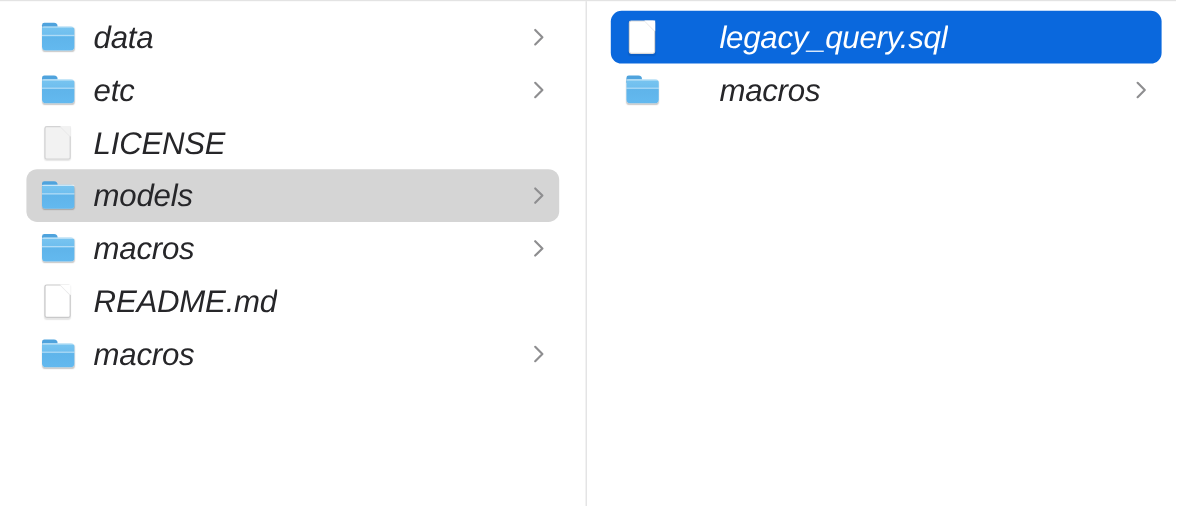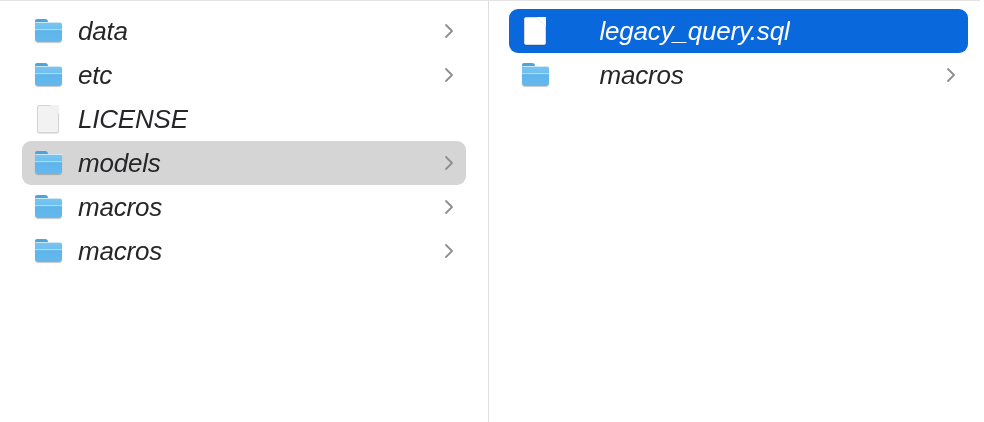--- a/index.html
+++ b/index.html
@@ -238,20 +238,35 @@
           </span>
           <span class="label">macros</span>
           <span class="spacer"></span>
           <span class="chevron">
             <svg width="14" height="20" viewBox="0 0 14 20">
               <path d="M4 4 L10 10 L4 16" fill="none" stroke="#8e8e90" stroke-width="1.8" stroke-linecap="round" stroke-linejoin="round"></path>
             </svg>
           </span>
         </div>
         <div class="row">
+          <span class="icon icon-doc">
+            <span class="page">
+              <span class="fold"></span>
+              <span class="fold2"></span>
+            </span>
+          </span>
+          <span class="label">README.md</span>
+          <span class="spacer"></span>
+          <span class="chevron hidden">
+            <svg width="14" height="20" viewBox="0 0 14 20">
+              <path d="M4 4 L10 10 L4 16" fill="none" stroke="#8e8e90" stroke-width="1.8" stroke-linecap="round" stroke-linejoin="round"></path>
+            </svg>
+          </span>
+        </div>
+        <div class="row">
           <span class="icon icon-folder">
             <span class="tab"></span>
             <span class="body"></span>
           </span>
           <span class="label">macros</span>
           <span class="spacer"></span>
           <span class="chevron">
             <svg width="14" height="20" viewBox="0 0 14 20">
               <path d="M4 4 L10 10 L4 16" fill="none" stroke="#8e8e90" stroke-width="1.8" stroke-linecap="round" stroke-linejoin="round"></path>
             </svg>

